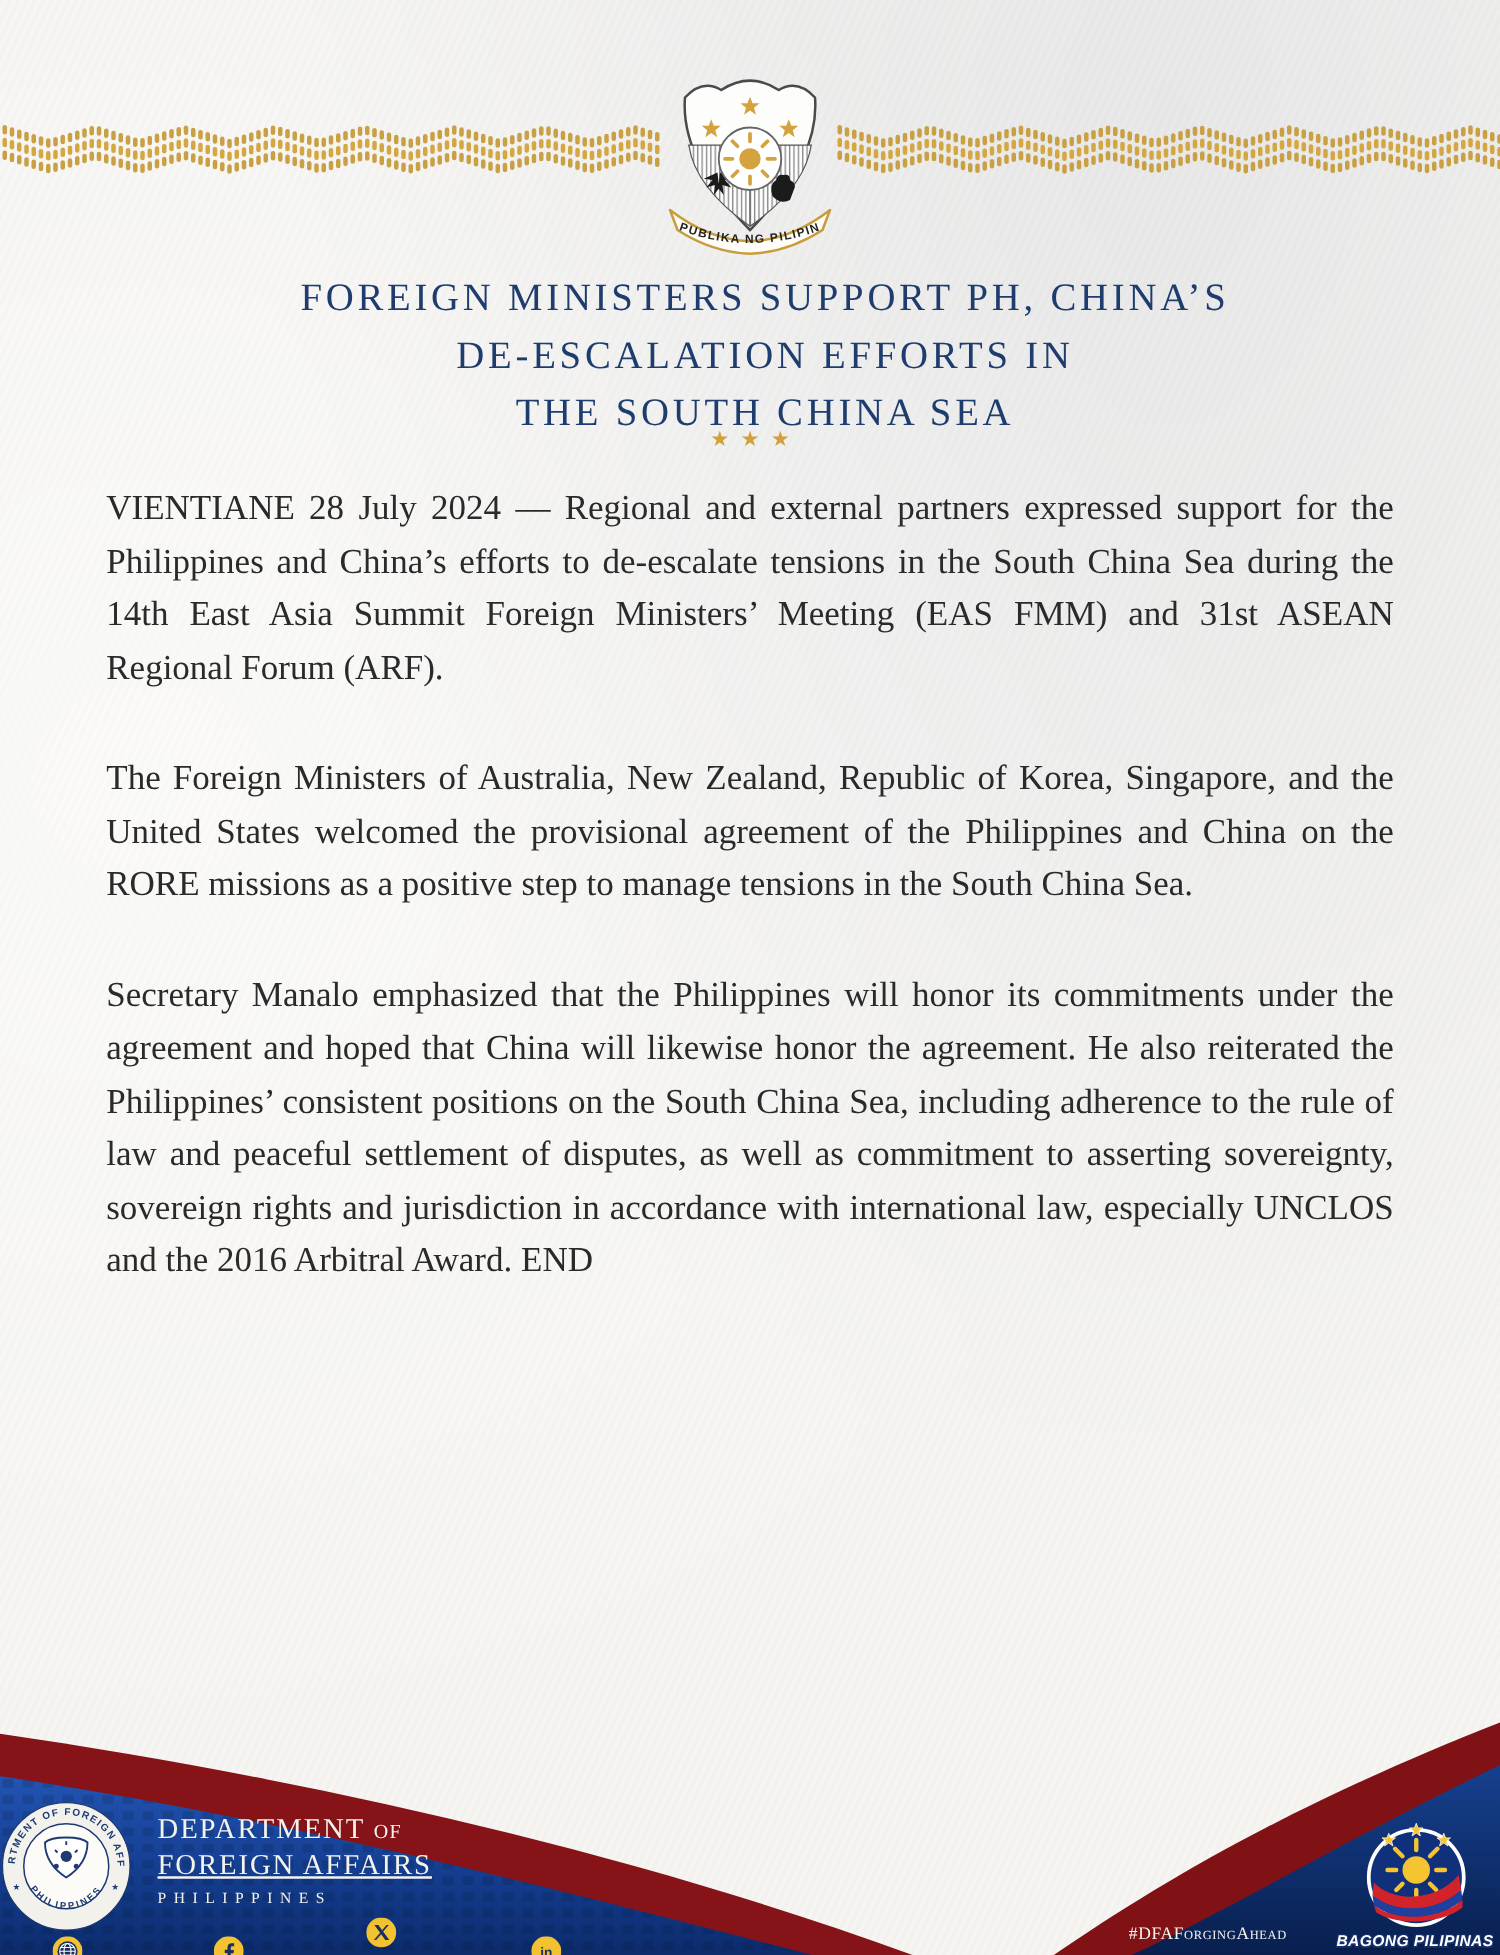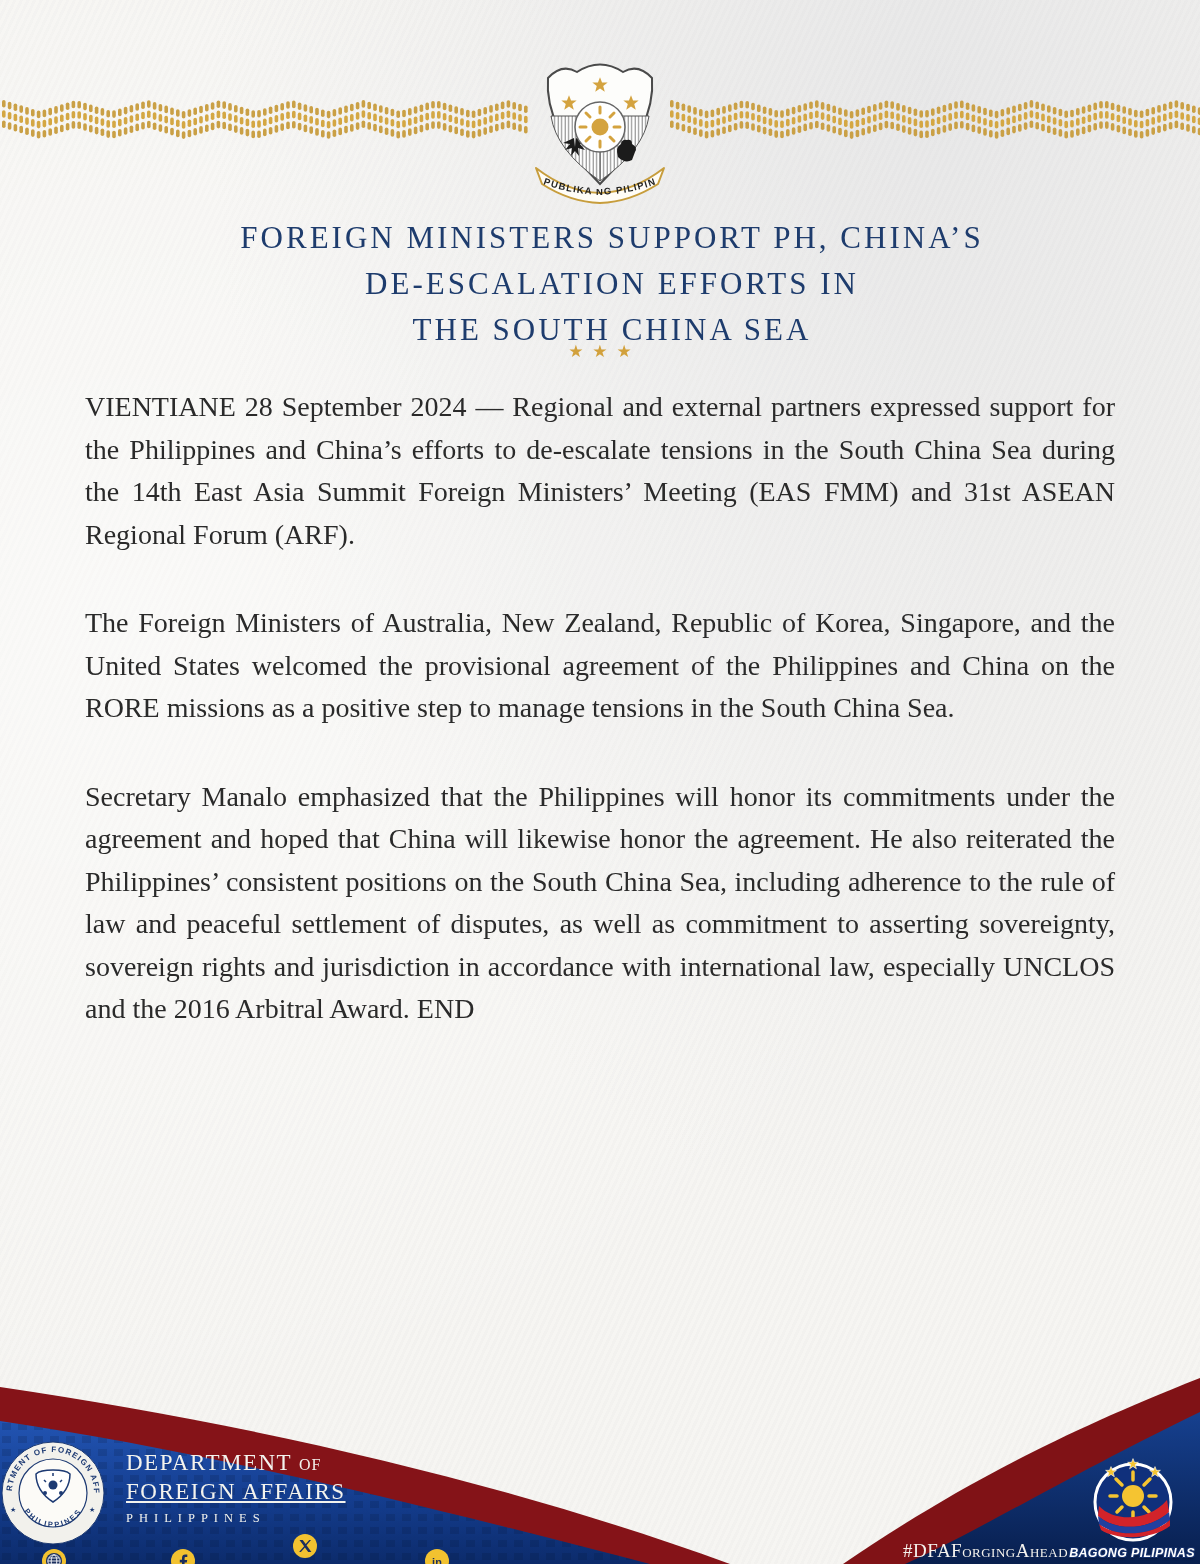--- a/index.html
+++ b/index.html
@@ -32,21 +32,21 @@
   .dfa-seal{position:absolute;left:0;top:110px;}
   .org{position:absolute;left:126px;top:120px;color:#f3f3ee;}
   .org1{font-size:23px;letter-spacing:1.5px;}
   .org1 .of{font-size:16px;letter-spacing:1px;margin-top:37px;}
   .org2{font-size:23px;letter-spacing:1.5px;margin-top:3px;text-decoration:underline;}
   .org3{font-size:12.5px;letter-spacing:6px;margin-top:6px;}
   .social{position:absolute;left:8px;top:204px;display:flex;align-items:center;gap:22px;}
   .sitem{display:flex;align-items:center;gap:6px;flex-direction:column;}
   .sic{display:flex;}
   .slabel{color:#fbfaf6;font-size:15px;letter-spacing:.5px;white-space:nowrap;}
-  .hashtag{position:absolute;left:903px;top:210px;color:#f5f3ee;font-size:19px;
+  .hashtag{position:absolute;left:903px;top:210px;color:#f5f3ee;font-size:14px;
     font-variant:small-caps;letter-spacing:.5px;}
   .bp-logo{position:absolute;left:1086px;top:126px;}
   .bp-text{position:absolute;left:1068px;top:216px;width:128px;text-align:center;
     color:#fff;font-size:12.5px;font-weight:bold;font-style:italic;letter-spacing:.3px;
     font-family:"Liberation Sans",sans-serif;
     text-shadow:-1px -1px 0 #15306b,1px -1px 0 #15306b,-1px 1px 0 #15306b,1px 1px 0 #15306b,0 2px 2px rgba(0,0,20,.5);}
 </style>
 </head>
 <body>
 
@@ -634,21 +634,21 @@
   </svg>
 
   <h1 class="title">
     <span>FOREIGN MINISTERS SUPPORT PH, CHINA’S</span>
     <span>DE-ESCALATION EFFORTS IN</span>
     <span>THE SOUTH CHINA SEA</span>
   </h1>
   <div class="stars">★★★</div>
 
   <div class="article">
-    <p>VIENTIANE 28 September 2024 — Regional and external partners expressed support for the Philippines and China’s efforts to de-escalate tensions in the South China Sea during the 14th East Asia Summit Foreign Ministers’ Meeting (EAS FMM) and 31st ASEAN Regional Forum (ARF).</p>
+    <p>VIENTIANE 28 July 2024 — Regional and external partners expressed support for the Philippines and China’s efforts to de-escalate tensions in the South China Sea during the 14th East Asia Summit Foreign Ministers’ Meeting (EAS FMM) and 31st ASEAN Regional Forum (ARF).</p>
     <p>The Foreign Ministers of Australia, New Zealand, Republic of Korea, Singapore, and the United States welcomed the provisional agreement of the Philippines and China on the RORE missions as a positive step to manage tensions in the South China Sea.</p>
     <p>Secretary Manalo emphasized that the Philippines will honor its commitments under the agreement and hoped that China will likewise honor the agreement. He also reiterated the Philippines’ consistent positions on the South China Sea, including adherence to the rule of law and peaceful settlement of disputes, as well as commitment to asserting sovereignty, sovereign rights and jurisdiction in accordance with international law, especially UNCLOS and the 2016 Arbitral Award. END</p>
   </div>
 
   <div class="footer">
     <svg class="waves" width="1200" height="234" viewBox="0 0 1200 234">
       <defs>
         <linearGradient id="blueL" x1="0" y1="0" x2="0" y2="1">
           <stop offset="0" stop-color="#2254b2"></stop>
             <stop offset=".5" stop-color="#153f92"></stop>

